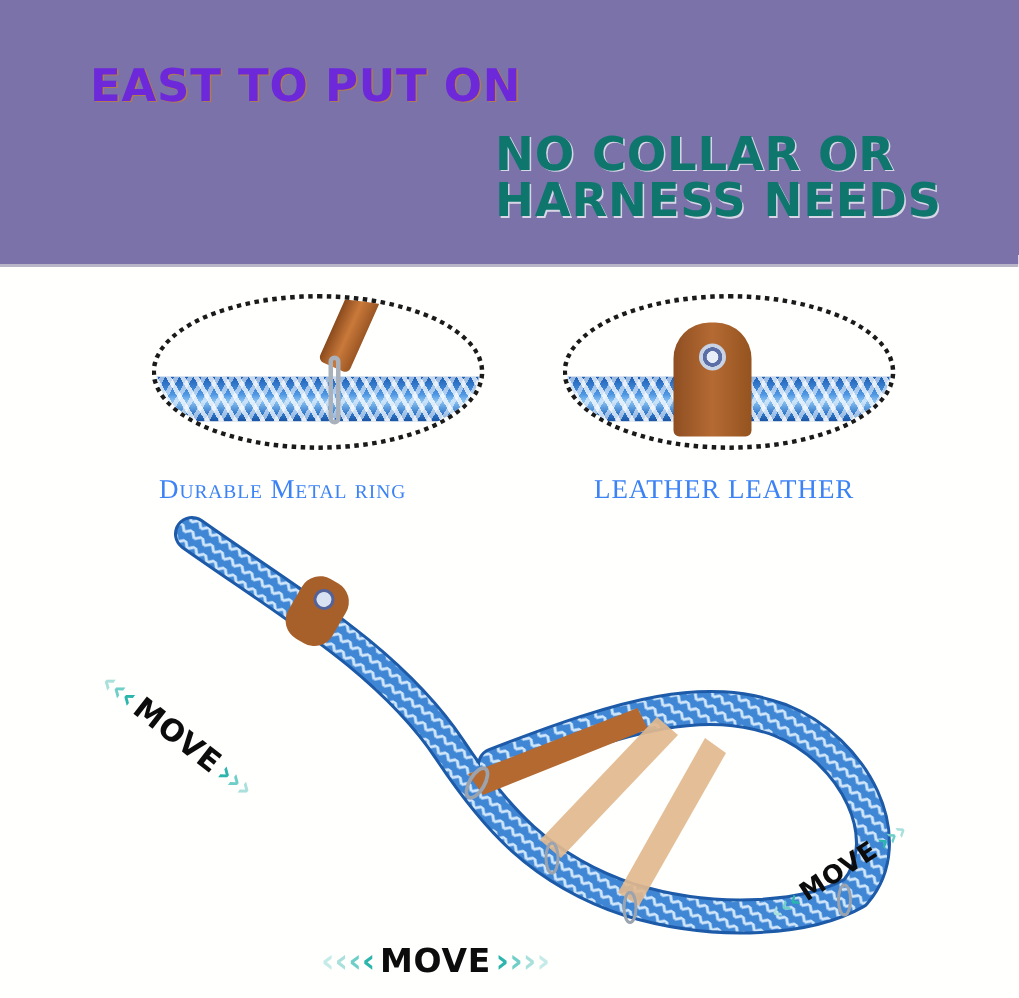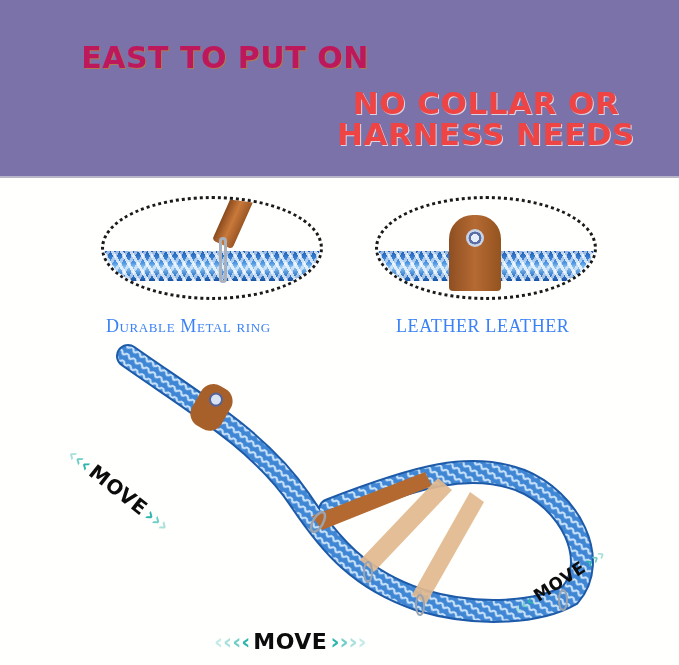--- a/index.html
+++ b/index.html
@@ -10,28 +10,28 @@
   }
   .banner {
     position: absolute; left: 0; top: 0; width: 679px; height: 176px;
     background: #7a72a9;
   }
   .banner-divider {
     position: absolute; left: 0; top: 176px; width: 679px; height: 2px; background: #b9b5c8;
   }
   .headline-left {
     position: absolute; left: 60px; top: 42px; width: 330px;
-    text-align: center; color: #be185d;
+    text-align: left; color: #6d28d9;
     font-family: "DejaVu Sans", sans-serif; font-weight: bold;
     font-size: 30px; line-height: 31px; letter-spacing: 0.5px;
     text-shadow: 1px 1px 0 #b07a52;
   }
   .headline-right {
     position: absolute; left: 330px; top: 88px; width: 312px;
-    text-align: center; color: #ef4444;
+    color: #0f766e;
     font-family: "DejaVu Sans", sans-serif; font-weight: bold;
     font-size: 31px; line-height: 31px; letter-spacing: 0.5px;
     text-shadow: 1px 1px 0 #d8d6e6;
   }
   .detail {
     position: absolute; top: 196px; width: 222px; height: 104px;
     border: 3px dotted #1a1a1a; border-radius: 50%;
     box-sizing: border-box; overflow: hidden;
   }
   .detail.ring { left: 101px; }

